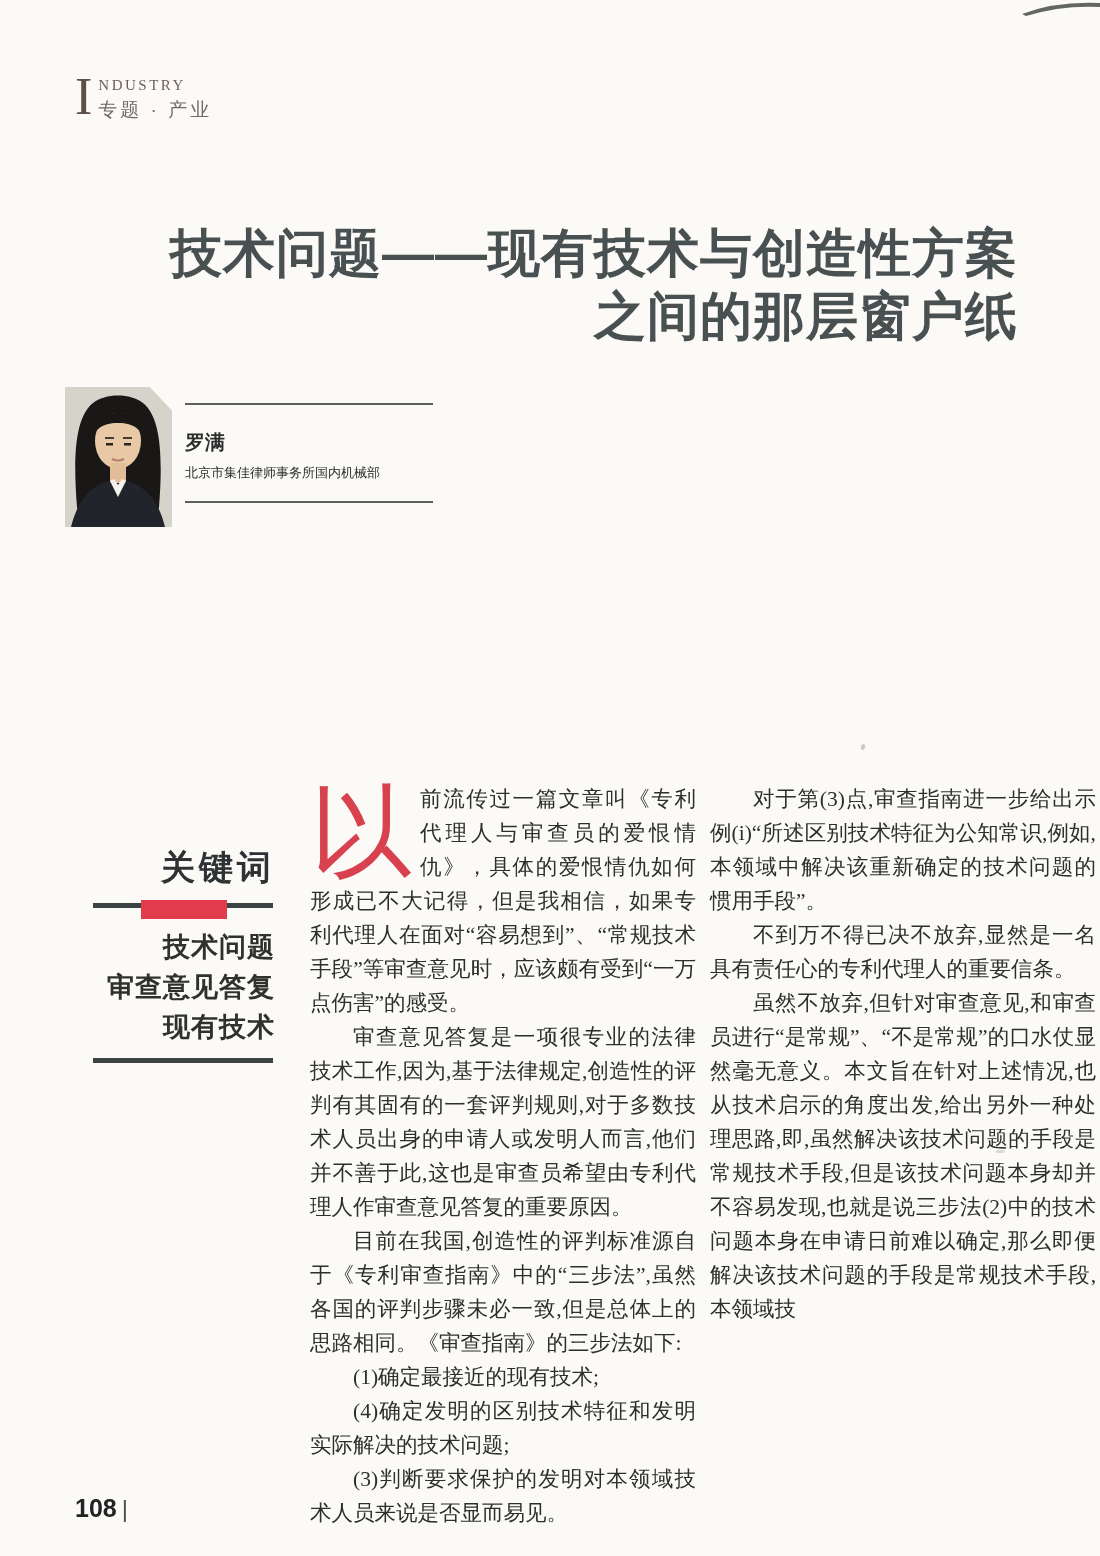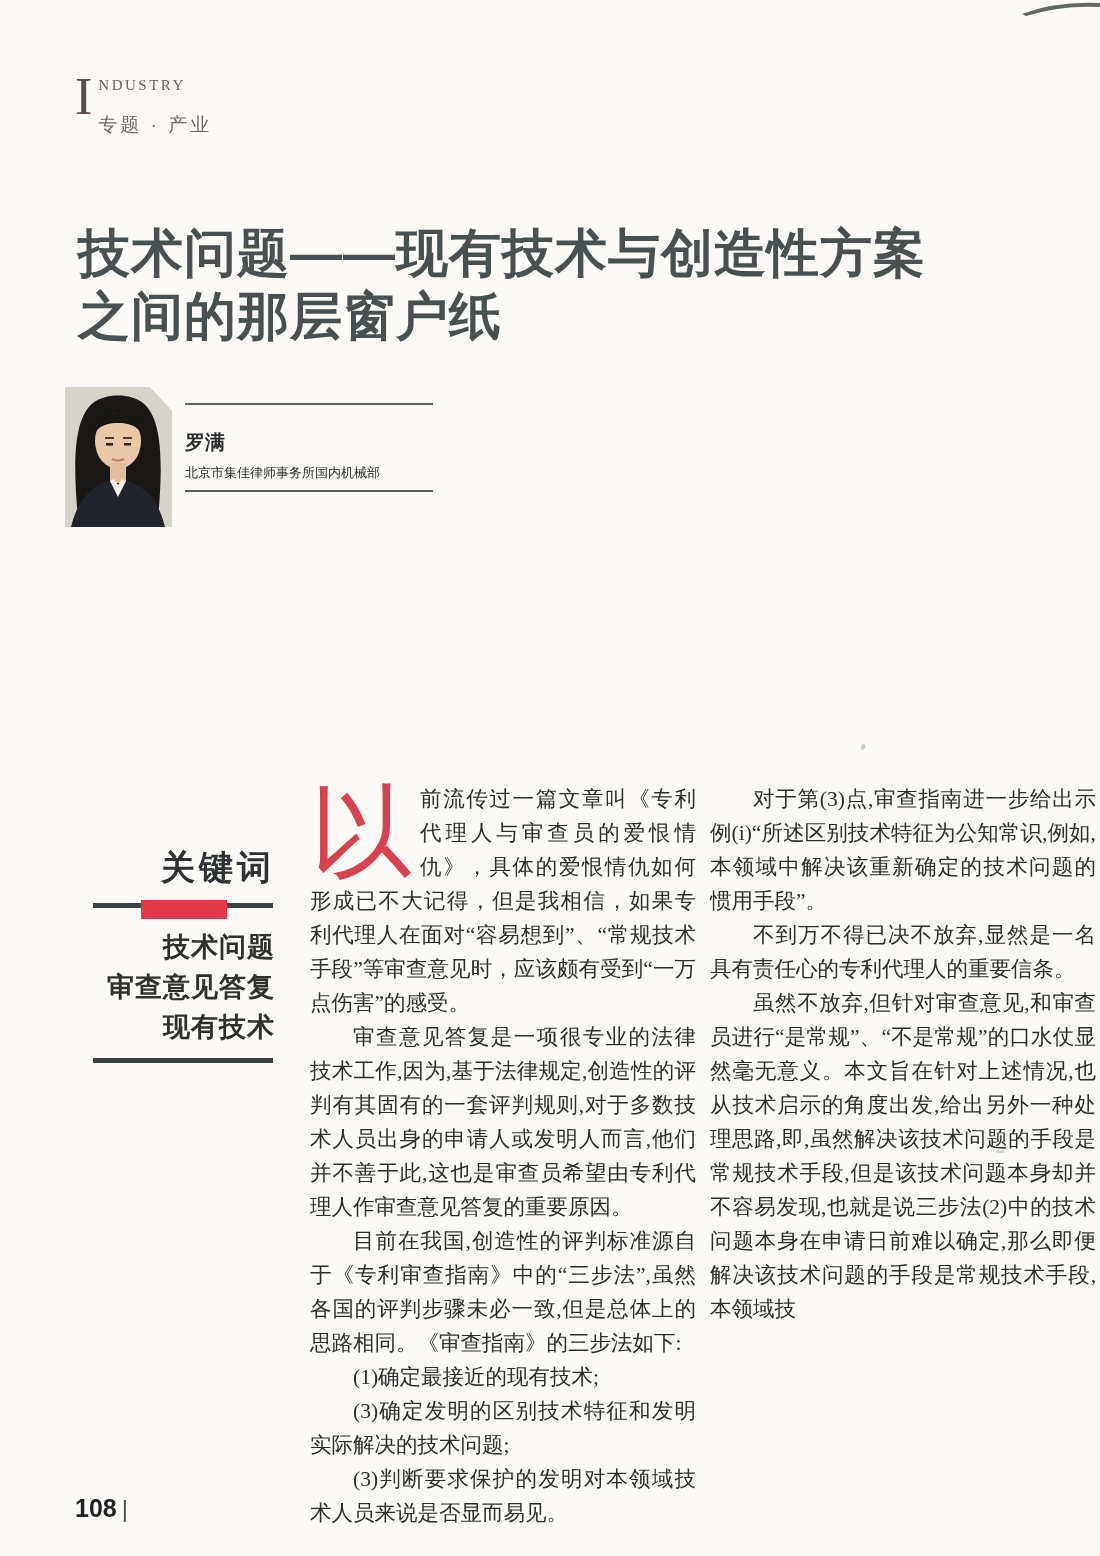--- a/index.html
+++ b/index.html
@@ -25,37 +25,37 @@
     font-size:52px;line-height:46px;
     color:#5c4f49;font-weight:400;
   }
   .masthead-right{margin-left:6px;padding-top:2px;}
   .masthead-word{
     font-family:"Liberation Serif", serif;
     font-size:15px;letter-spacing:2.5px;color:#6d5f5a;
   }
   .masthead-sub{
     font-family:"Liberation Sans", sans-serif;
-    font-size:19px;letter-spacing:3px;color:#6f6b67;margin-top:18px;
+    font-size:19px;letter-spacing:3px;color:#6f6b67;margin-top:3px;
   }
   
   .article-title{
     position:absolute;left:78px;top:222px;width:940px;
     font-family:"Liberation Sans", sans-serif;
     font-weight:700;font-size:52px;line-height:63px;
-    letter-spacing:1px;color:#485051;
+    letter-spacing:1px;color:#485051;text-align:right;
   }
   
   .author-photo{
     position:absolute;left:65px;top:387px;width:107px;height:140px;
     clip-path:polygon(0 0,79% 0,100% 17%,100% 100%,0 100%);
     background:#d7d4cc;
   }
   .author-info{
-    position:absolute;left:185px;top:403px;width:248px;height:89px;
+    position:absolute;left:185px;top:403px;width:248px;height:100px;
     border-top:2px solid #5f5f5d;
     border-bottom:2px solid #5f5f5d;
     font-family:"Liberation Sans", sans-serif;
     box-sizing:border-box;
     padding-top:24px;
   }
   .author-name{font-size:20px;font-weight:700;color:#2c2e2d;}
   .author-affil{font-size:13px;color:#2c2e2d;margin-top:8px;white-space:nowrap;}
   
   .keywords{
@@ -185,21 +185,21 @@
     <div class="keywords-bottom-rule"></div>
   </div>
 
   <div class="col col-1">
     <p class="no-indent">
       <span class="dropcap">以</span><span>前流传过一篇文章叫《专利代理人与审查员的爱恨情仇》，具体的爱恨情仇如何形成已不大记得，但是我相信，如果专利代理人在面对“容易想到”、“常规技术手段”等审查意见时，应该颇有受到“一万点伤害”的感受。</span>
     </p>
     <p>审查意见答复是一项很专业的法律技术工作,因为,基于法律规定,创造性的评判有其固有的一套评判规则,对于多数技术人员出身的申请人或发明人而言,他们并不善于此,这也是审查员希望由专利代理人作审查意见答复的重要原因。</p>
     <p>目前在我国,创造性的评判标准源自于《专利审查指南》中的“三步法”,虽然各国的评判步骤未必一致,但是总体上的思路相同。《审查指南》的三步法如下:</p>
     <p>(1)确定最接近的现有技术;</p>
-    <p>(3)确定发明的区别技术特征和发明实际解决的技术问题;</p>
+    <p>(4)确定发明的区别技术特征和发明实际解决的技术问题;</p>
     <p>(3)判断要求保护的发明对本领域技术人员来说是否显而易见。</p>
   </div>
 
   <div class="col col-2">
     <p>对于第(3)点,审查指南进一步给出示例(i)“所述区别技术特征为公知常识,例如,本领域中解决该重新确定的技术问题的惯用手段”。</p>
     <p>不到万不得已决不放弃,显然是一名具有责任心的专利代理人的重要信条。</p>
     <p>虽然不放弃,但针对审查意见,和审查员进行“是常规”、“不是常规”的口水仗显然毫无意义。本文旨在针对上述情况,也从技术启示的角度出发,给出另外一种处理思路,即,虽然解决该技术问题的手段是常规技术手段,但是该技术问题本身却并不容易发现,也就是说三步法(2)中的技术问题本身在申请日前难以确定,那么即便解决该技术问题的手段是常规技术手段,本领域技</p>
   </div>
 
   <div class="page-number">

